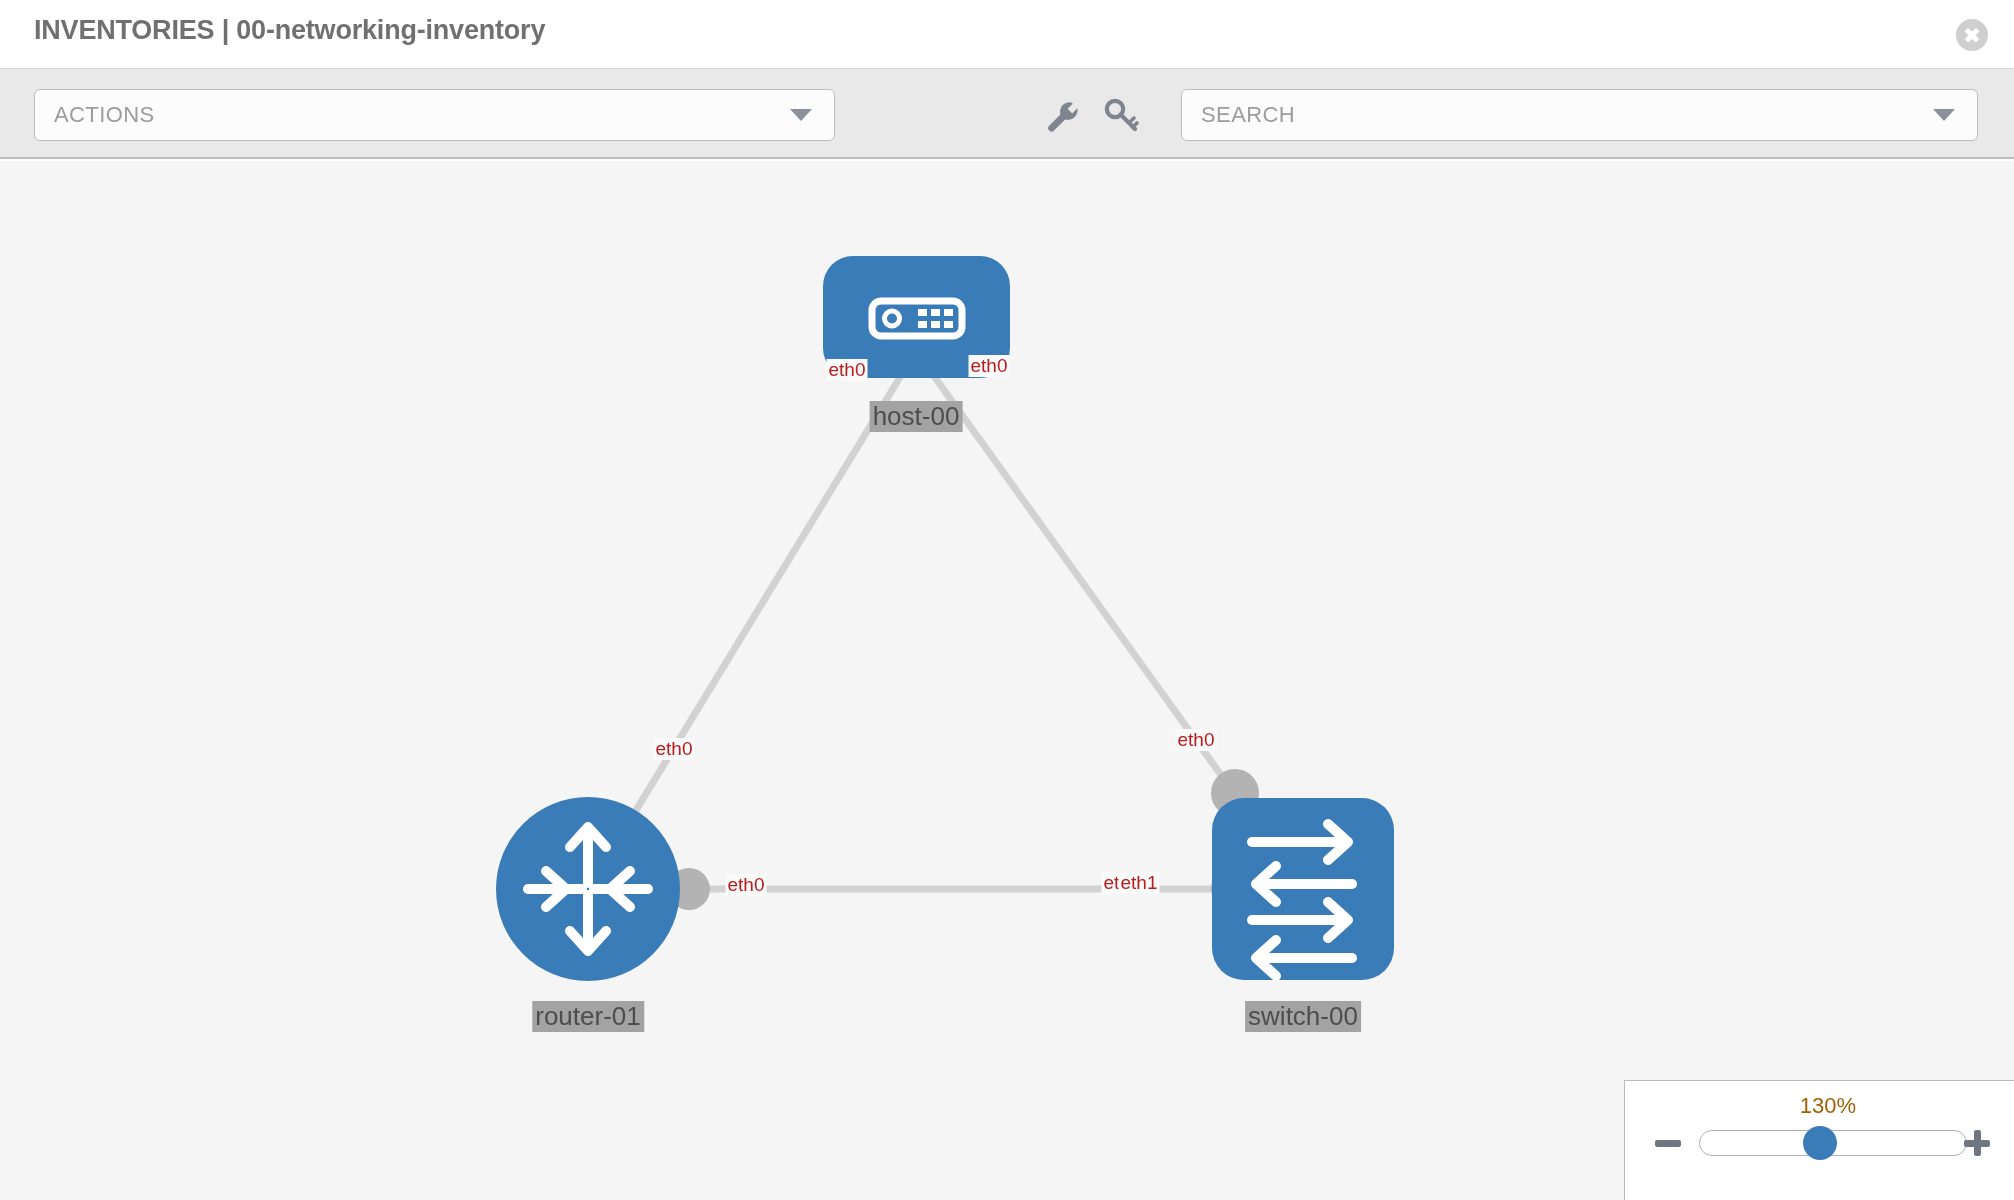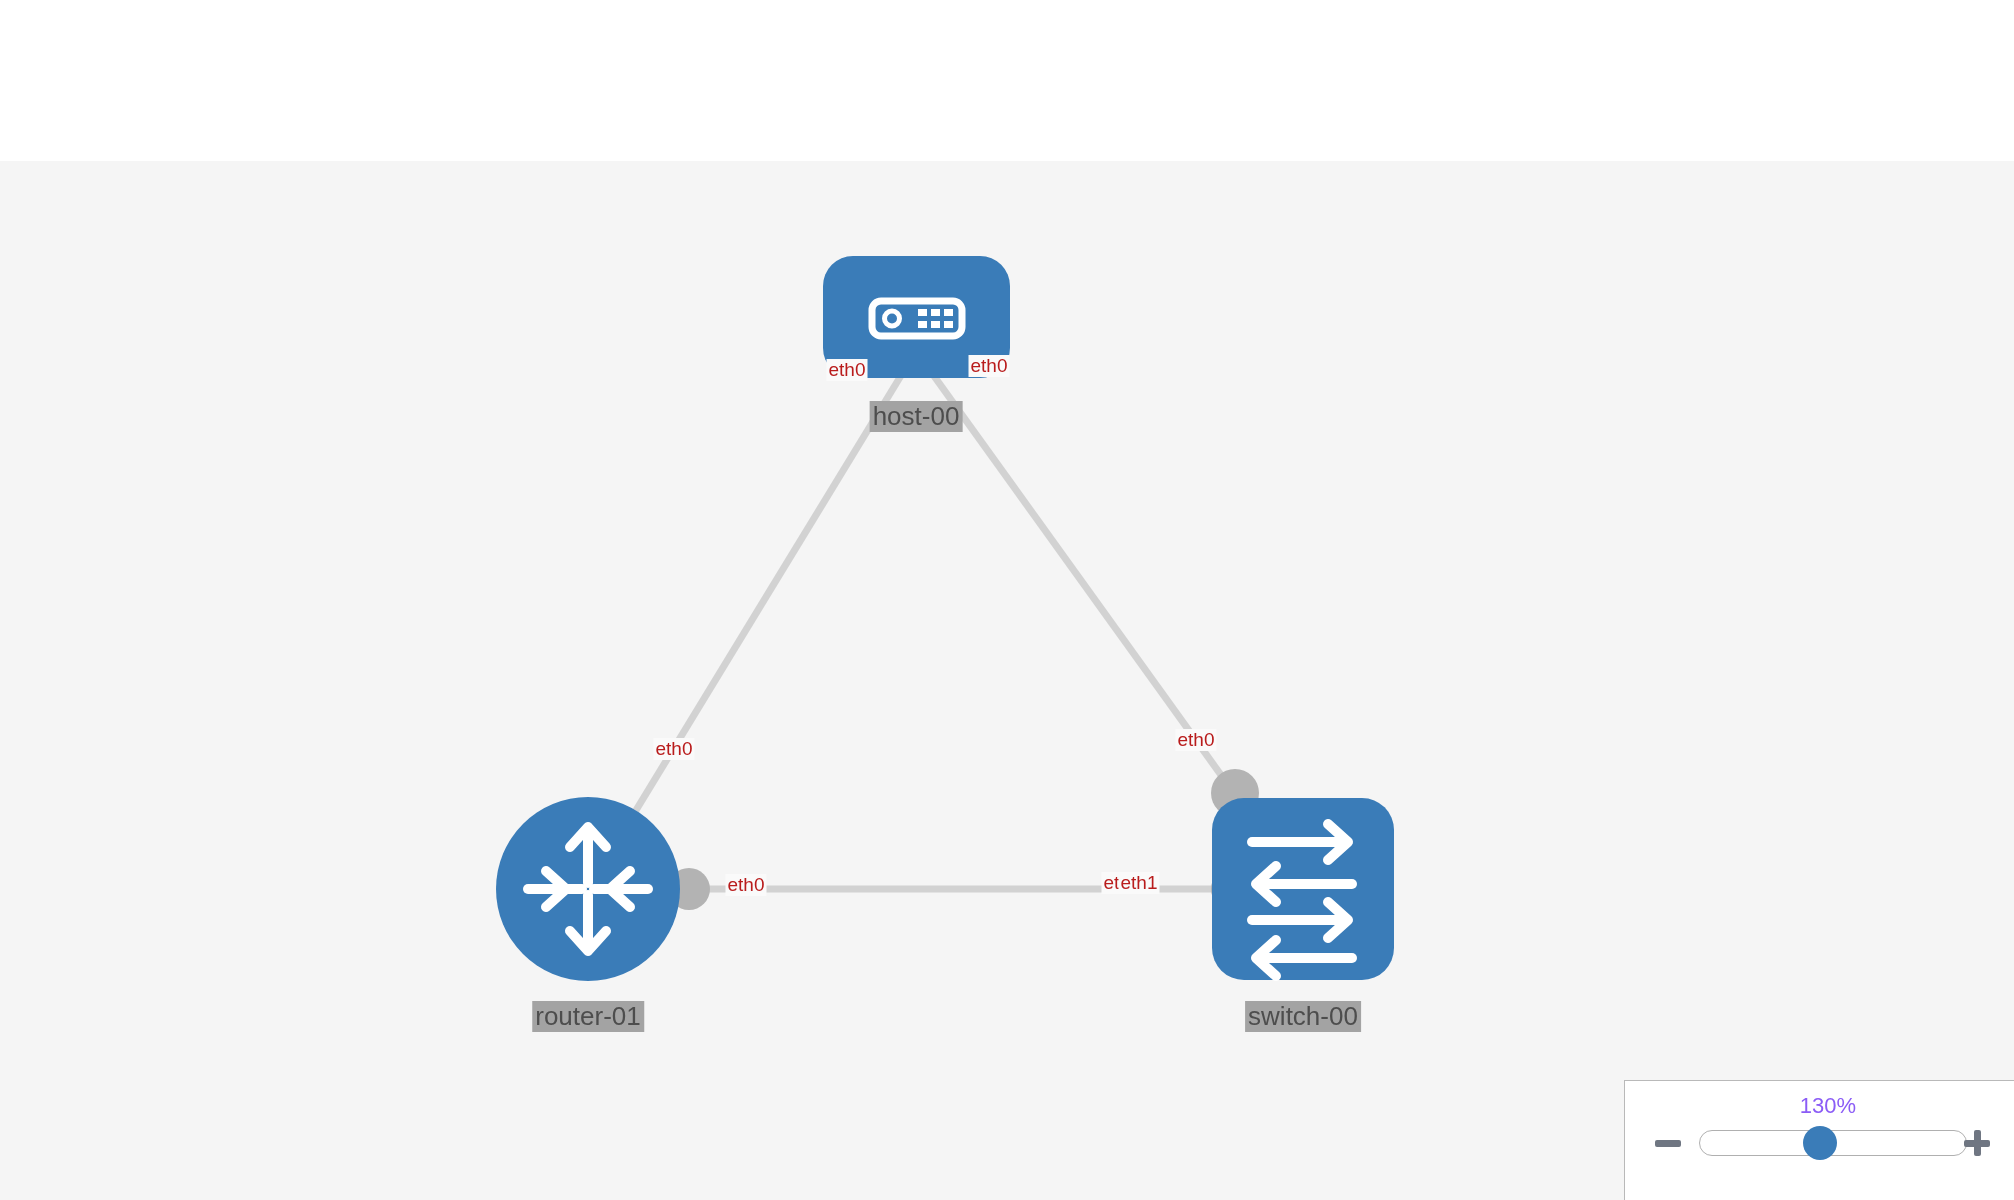--- a/index.html
+++ b/index.html
@@ -84,21 +84,21 @@
 
   
   .zoom-panel {
     position: absolute; right: 0; bottom: 0;
     width: 390px; height: 120px;
     background: #ffffff; border: 1px solid #b9b9b9;
     border-right: none; border-bottom: none;
   }
   .zoom-value {
     position: absolute; left: 17px; right: 0; top: 12px;
-    text-align: center; font-size: 22px; color: #8b5cf6;
+    text-align: center; font-size: 22px; color: #a16207;
   }
   .zoom-minus, .zoom-plus {
     position: absolute; top: 47px; width: 30px; height: 30px; cursor: pointer;
   }
   .zoom-minus { left: 28px; }
   .zoom-plus  { right: 22px; }
   .zoom-minus::before, .zoom-plus::before, .zoom-plus::after {
     content: ""; position: absolute; background: #6f7682; border-radius: 2px;
   }
   .zoom-minus::before { left: 2px; top: 12px; width: 26px; height: 7px; }
@@ -113,21 +113,51 @@
     position: absolute; left: 178px; top: 45px;
     width: 34px; height: 34px; border-radius: 50%;
     background: #3a7cb8; cursor: pointer;
   }
 </style>
 </head>
 <body>
 
 <div id="app">
 
-
+  <div class="header">
+    <div class="page-title">INVENTORIES | 00-networking-inventory</div>
+    <div class="close-btn"></div>
+  </div>
+
+  <div class="toolbar">
+
+    <div class="combo combo-actions">
+      <span class="combo-text">ACTIONS</span>
+      <span class="caret"></span>
+    </div>
+
+    <div class="tool-icon icon-wrench">
+      <svg width="44" height="44" viewBox="0 0 44 44" aria-hidden="true">
+        <path d="M31.5 9.5a9.5 9.5 0 0 0-11.1 12.1L9.2 32.8a3.4 3.4 0 0 0 0 4.8 3.4 3.4 0 0 0 4.8 0l11.2-11.2A9.5 9.5 0 0 0 37.3 15.3l-5.1 5.1-4.6-4.6 5.1-5.1a9.6 9.6 0 0 0-1.2-1.2z" fill="#7f858f"></path>
+      </svg>
+    </div>
+
+    <div class="tool-icon icon-key">
+      <svg width="44" height="44" viewBox="0 0 44 44" aria-hidden="true">
+        <circle cx="16" cy="16" r="8.2" fill="none" stroke="#7f858f" stroke-width="4.2"></circle>
+        <path d="M21.6 21.6 36 36" stroke="#7f858f" stroke-width="4.2" stroke-linecap="round"></path>
+        <path d="M30 30l5-5M34 34l4-4" stroke="#7f858f" stroke-width="3.6" stroke-linecap="round"></path>
+      </svg>
+    </div>
+
+    <div class="combo combo-search">
+      <span class="combo-text">SEARCH</span>
+      <span class="caret"></span>
+    </div>
+  </div>
 
   <div class="canvas">
 
     <svg class="topology-svg" width="2014" height="1039">
 
       <g>
         <line x1="588" y1="728" x2="916" y2="190" stroke="#d2d2d2" stroke-width="7"></line>
         <line x1="916" y1="190" x2="1303" y2="728" stroke="#d2d2d2" stroke-width="7"></line>
         <line x1="588" y1="728" x2="1303" y2="728" stroke="#d2d2d2" stroke-width="7"></line>
       </g>

